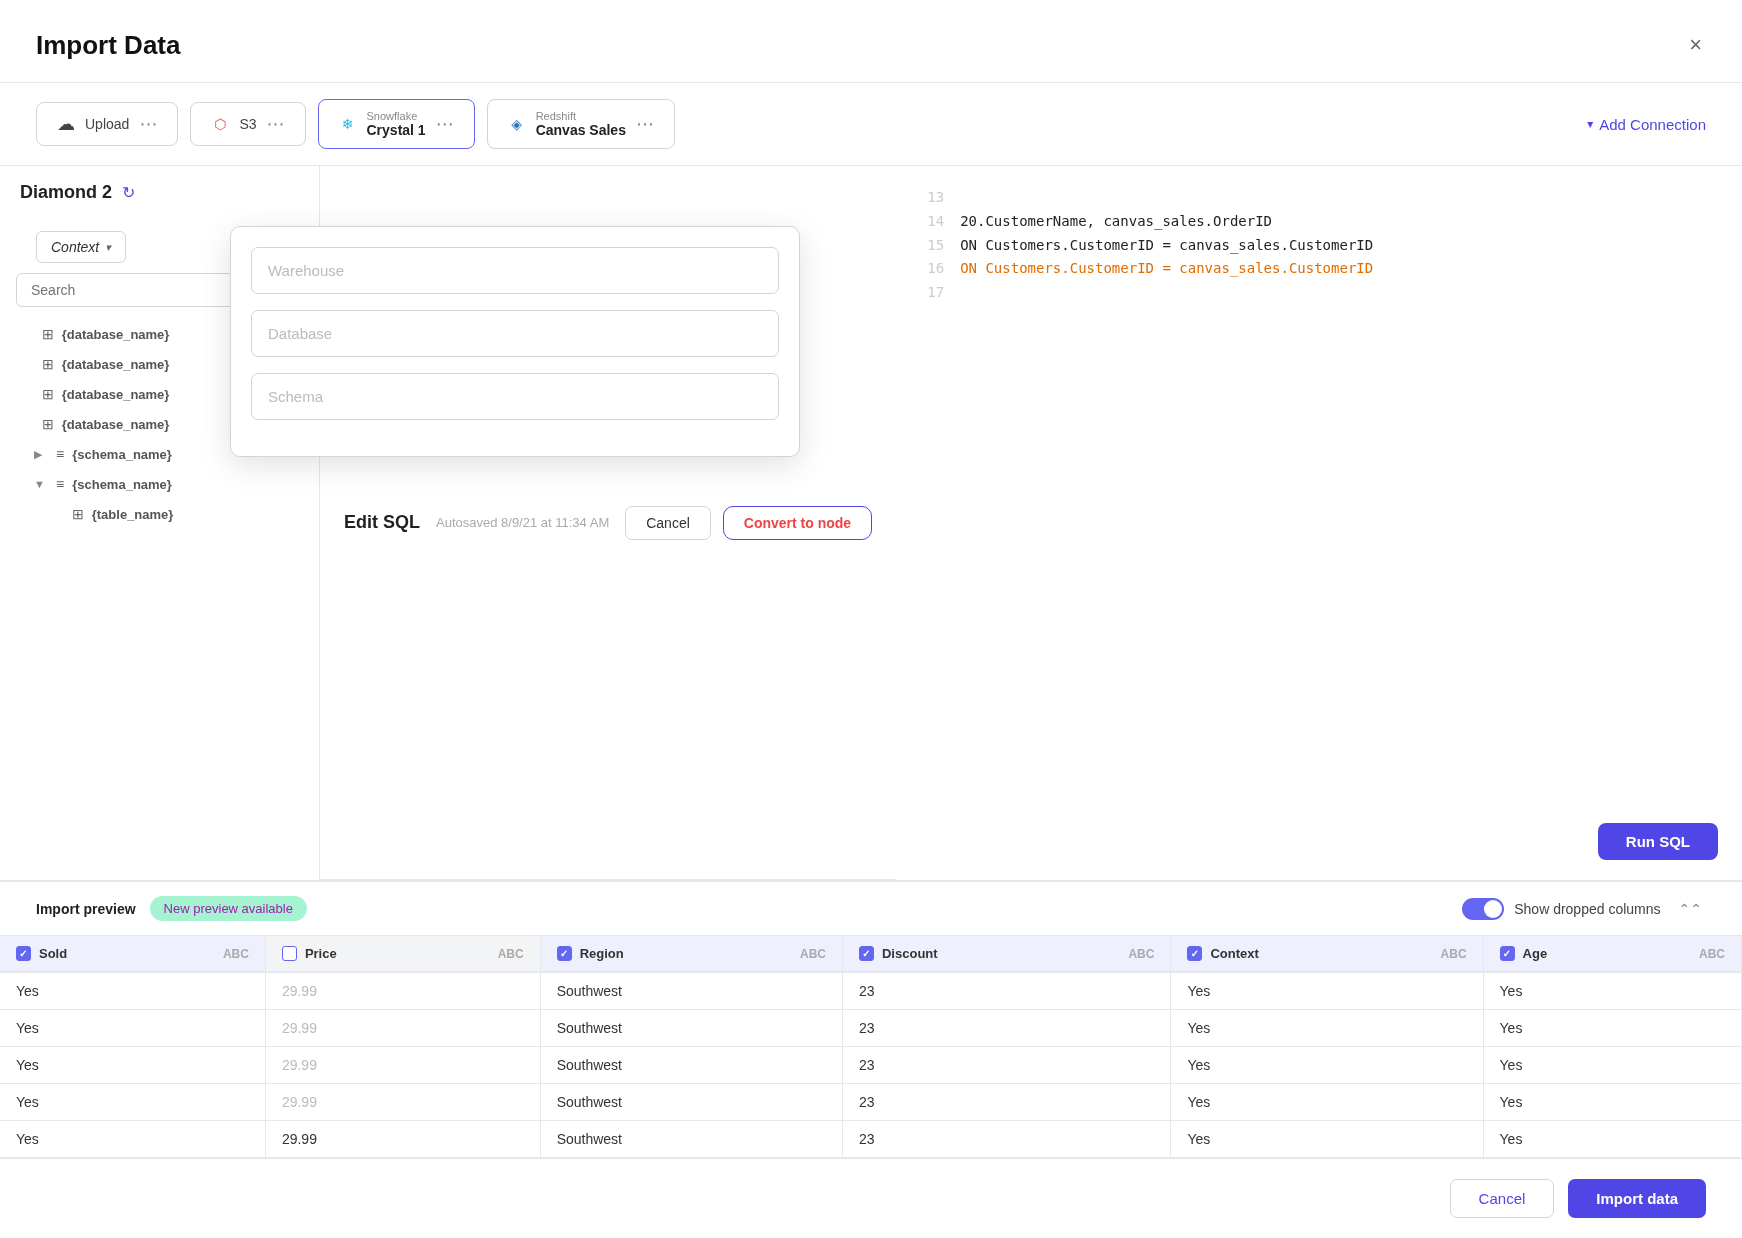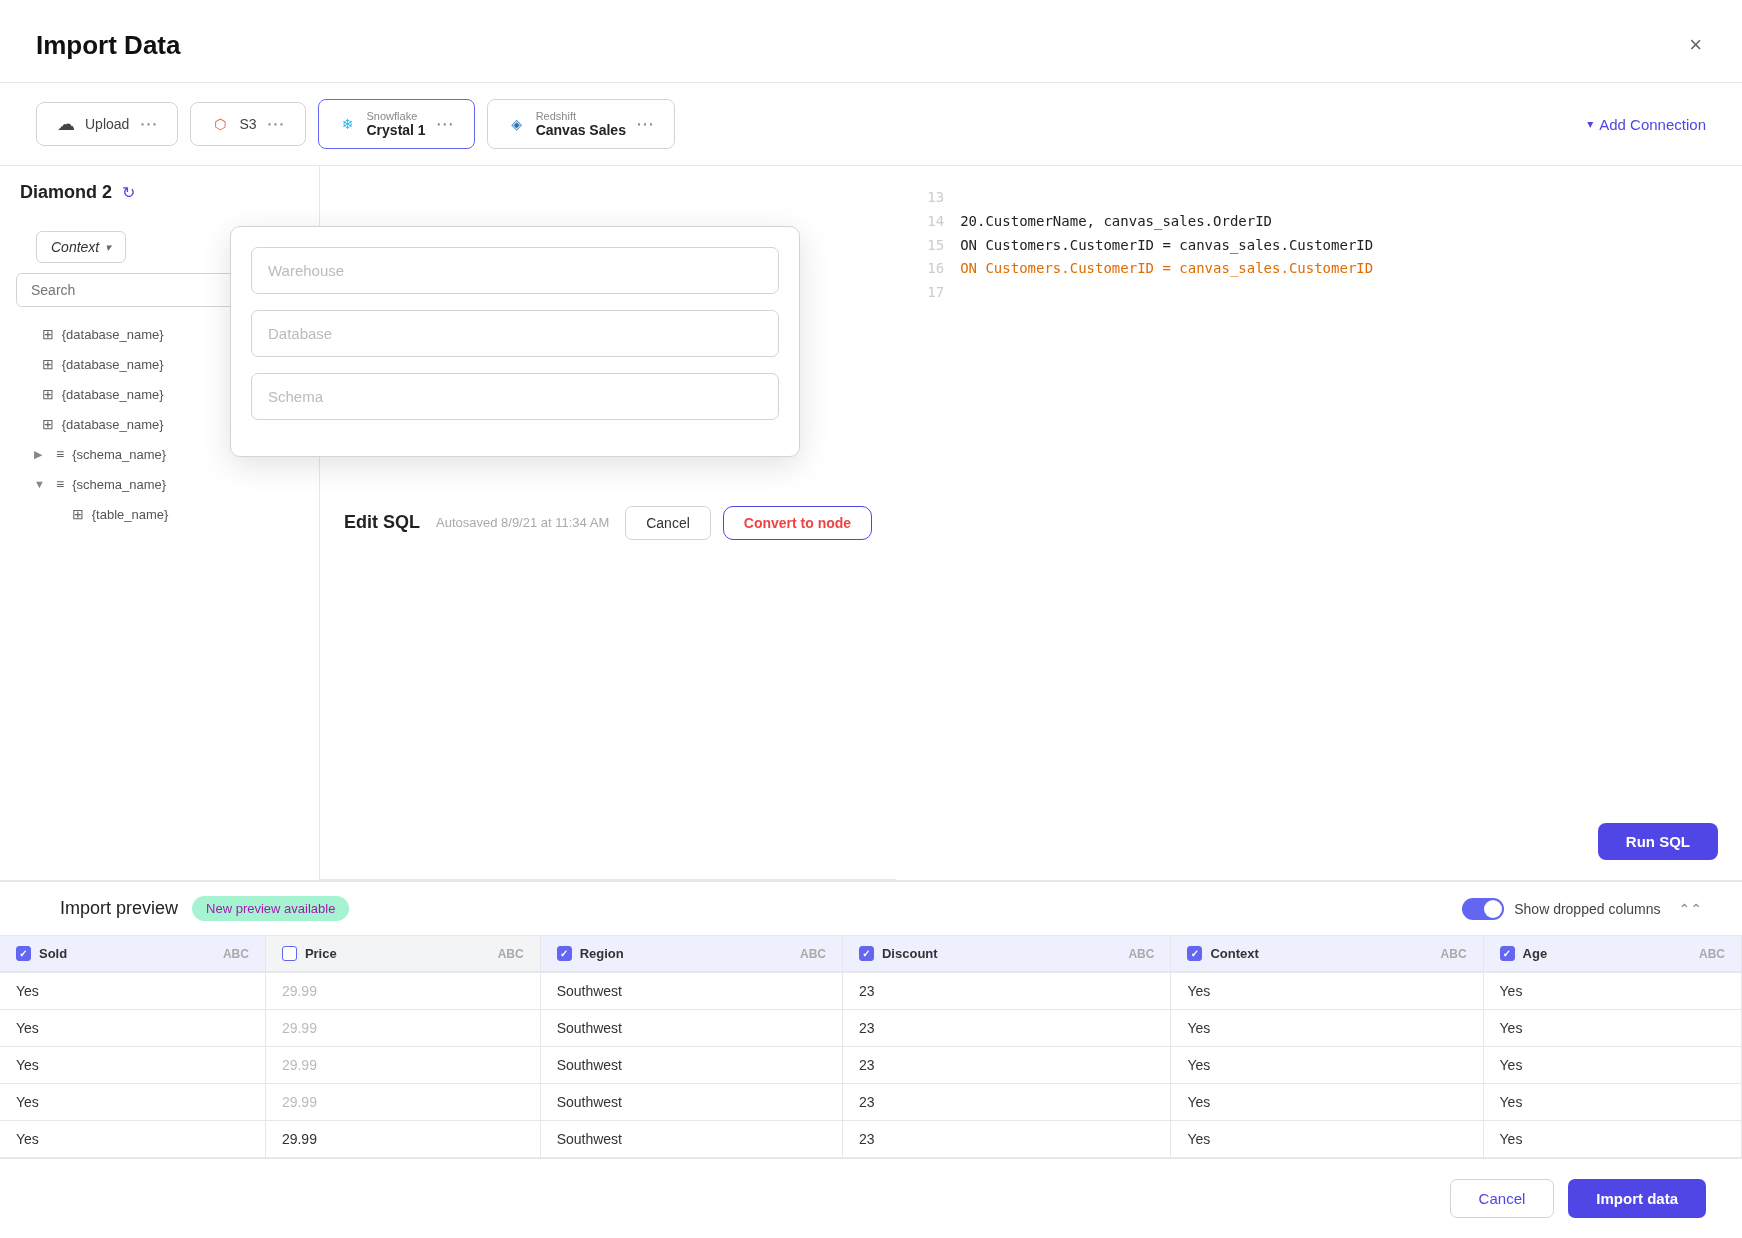--- a/index.html
+++ b/index.html
@@ -26,21 +26,21 @@
     
     .main-content { display: flex; flex: 1; height: calc(100% - 180px); position: relative; }
 
     
     .sidebar { width: 320px; border-right: 1px solid #e5e7eb; display: flex; flex-direction: column; padding: 16px 0; }
     .sidebar-header { display: flex; align-items: center; gap: 10px; padding: 0 20px 12px 20px; }
     .sidebar-title { font-size: 18px; font-weight: 700; }
     .refresh-btn { background: none; border: none; cursor: pointer; color: #4f46e5; font-size: 16px; }
     .search-input { margin: 0 16px 12px 16px; padding: 8px 14px; border: 1.5px solid #d1d5db; border-radius: 6px; font-size: 14px; color: #888; width: calc(100% - 32px); }
     .tree-item { display: flex; align-items: center; gap: 8px; padding: 7px 20px; cursor: pointer; color: #444; font-size: 13px; }
-    .tree-item .tree-label { color: #555; }
+    .tree-item .tree-label { color: #555; font-weight: bold; }
     .tree-expand { width: 14px; color: #888; font-size: 11px; }
     .tree-item-indent1 { padding-left: 34px; }
     .tree-item-indent2 { padding-left: 50px; }
     .db-icon { font-size: 14px; color: #666; }
     .schema-icon { font-size: 14px; color: #666; }
     .table-icon { font-size: 14px; color: #666; }
 
     
     .context-dropdown { position: absolute; left: 230px; top: 60px; width: 570px; background: #fff; border: 1.5px solid #d1d5db; border-radius: 10px; z-index: 100; box-shadow: 0 8px 32px rgba(0,0,0,0.12); padding: 20px; }
     .context-field { margin-bottom: 16px; }
@@ -62,21 +62,21 @@
     .line-numbers { color: #ccc; margin-right: 16px; user-select: none; display: inline-block; text-align: right; min-width: 24px; }
     .code-line { display: flex; line-height: 1.7; }
     .code-text { color: #222; }
     .code-orange { color: #e06c00; }
 
     .run-sql-btn { position: absolute; bottom: 20px; right: 24px; padding: 10px 28px; background: #4f46e5; color: #fff; border: none; border-radius: 8px; font-size: 15px; font-weight: 600; cursor: pointer; }
 
     
     .import-preview { border-top: 2px solid #e5e7eb; }
     .preview-header { display: flex; align-items: center; padding: 14px 36px; gap: 14px; border-bottom: 1px solid #e5e7eb; }
-    .preview-title { font-size: 18px; font-weight: 400; margin-left: 24px; }
+    .preview-title { font-size: 14px; font-weight: 700; }
     .preview-badge { background: #a5f3d1; color: #a21caf; padding: 5px 14px; border-radius: 20px; font-size: 13px; font-weight: 500; }
     .show-dropped { margin-left: auto; display: flex; align-items: center; gap: 10px; font-size: 14px; color: #444; }
     .toggle-switch { width: 42px; height: 22px; background: #6366f1; border-radius: 11px; position: relative; cursor: pointer; display: inline-block; }
     .toggle-switch::after { content: ''; position: absolute; width: 18px; height: 18px; background: #fff; border-radius: 50%; top: 2px; right: 2px; }
     .collapse-btn { background: none; border: none; cursor: pointer; font-size: 14px; color: #888; padding: 4px; }
 
     
     .preview-table { width: 100%; border-collapse: collapse; }
     .preview-table th { background: #f3f4f6; padding: 10px 16px; text-align: left; font-size: 13px; font-weight: 600; color: #333; border-bottom: 2px solid #e5e7eb; border-right: 1px solid #e5e7eb; }
     .preview-table th.active-col { background: #eef0fd; }

